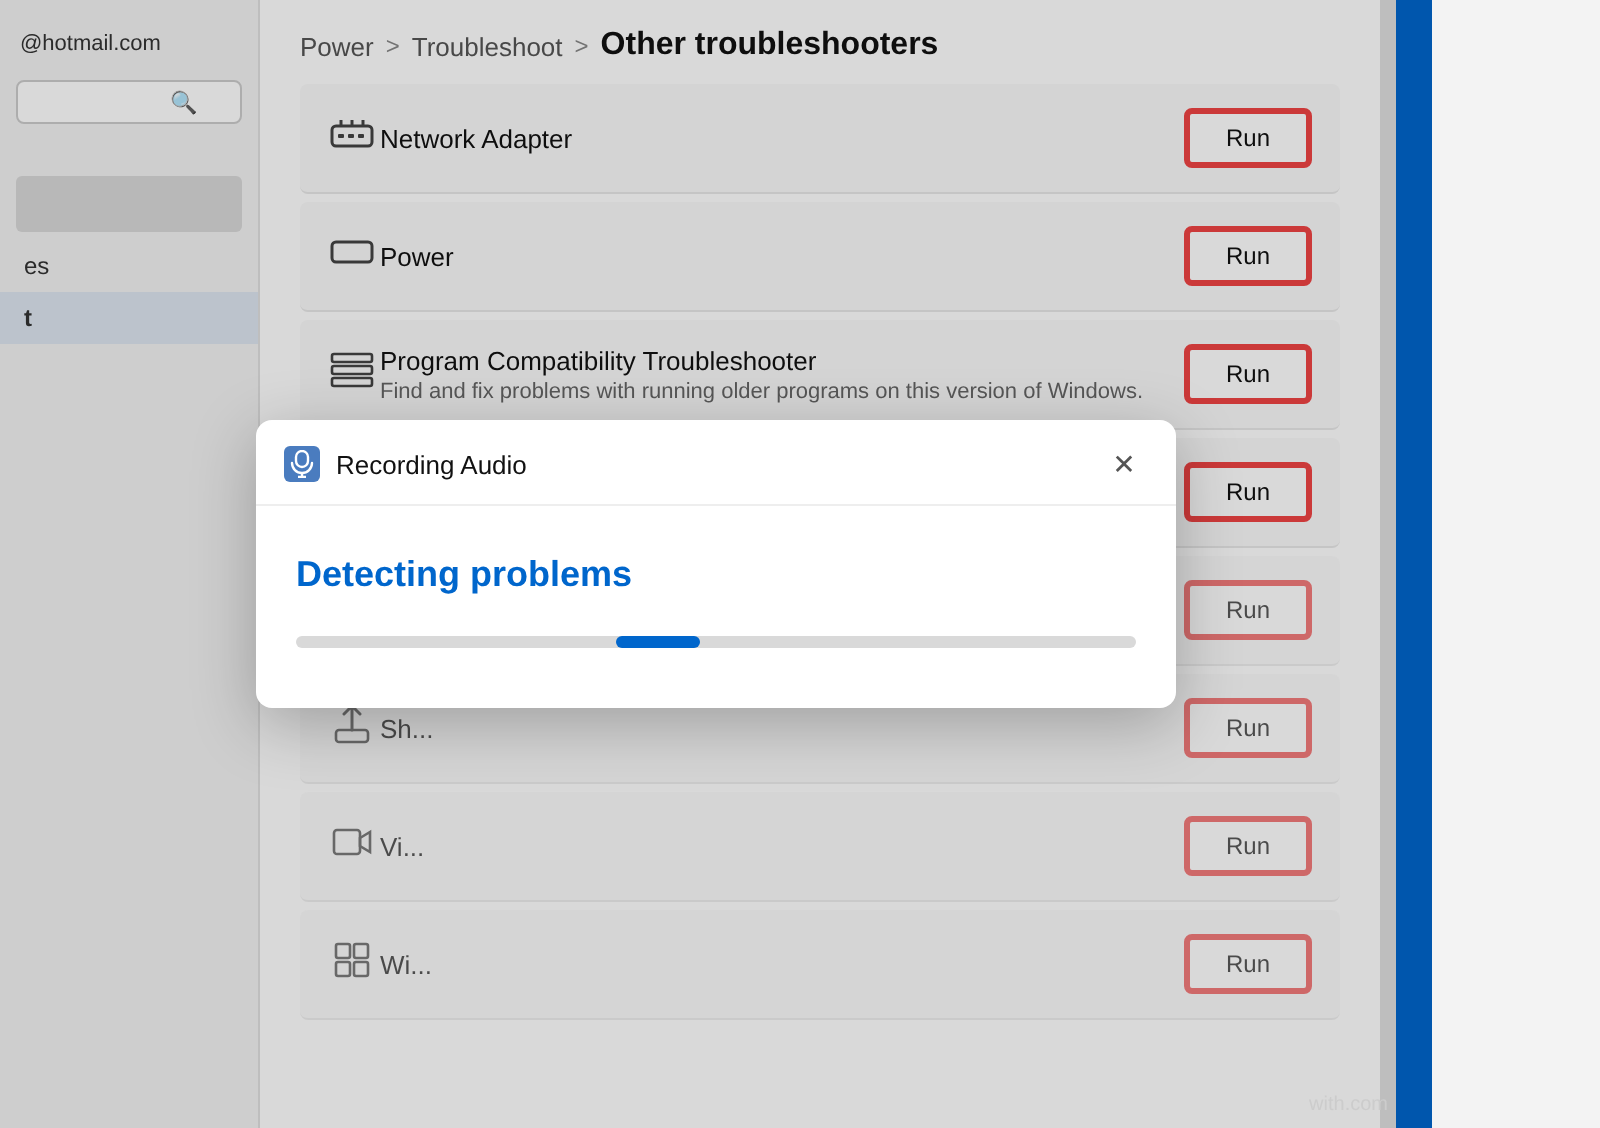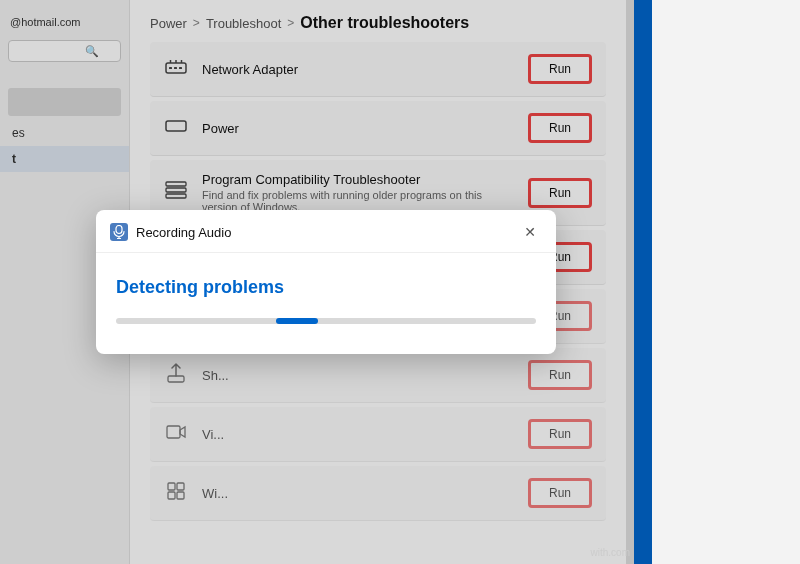--- a/index.html
+++ b/index.html
@@ -113,21 +113,21 @@
       padding: 0 20px;
     }
     .troubleshooter-item {
       display: flex;
       align-items: center;
       padding: 12px 14px;
       border-bottom: 1px solid #e8e8e8;
       background: #fafafa;
       margin-bottom: 4px;
       border-radius: 4px;
-      gap: 14px;
+      gap: 2px;
     }
     .item-icon {
       font-size: 18px;
       color: #444;
       min-width: 24px;
       text-align: center;
     }
     .item-text {
       flex: 1;
     }
@@ -256,21 +256,21 @@
       bottom: 6px;
       right: 22px;
       font-size: 10px;
       color: #ccc;
       z-index: 200;
     }
   </style>
 </head>
 <body>
 
-<div style="position:relative; display:flex; width:652px; height:564px;">
+<div style="position:relative; display:flex; width:716px; height:564px;">
 
   <div class="sidebar">
     <div class="sidebar-email">@hotmail.com</div>
     <div class="sidebar-search">
       <input type="text" style="">
       <span class="sidebar-search-icon">🔍</span>
     </div>
     <div class="sidebar-spacer"></div>
     <div class="sidebar-gray-block"></div>
     <div class="sidebar-nav-item">

